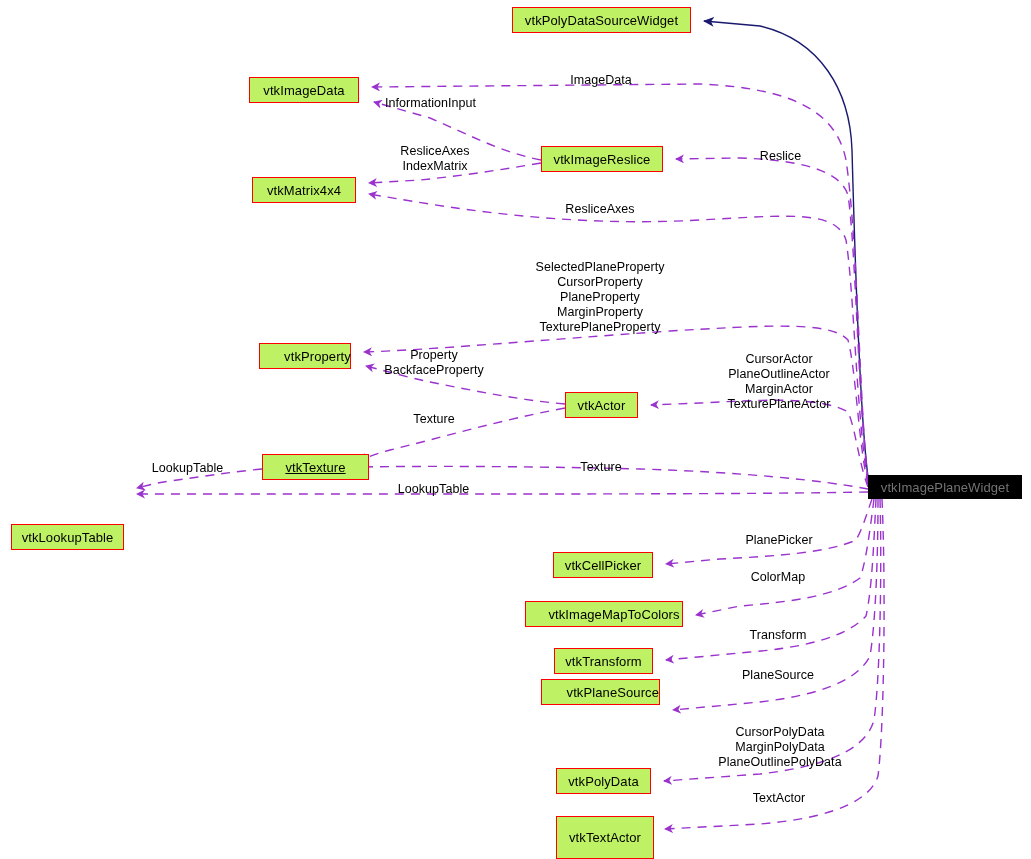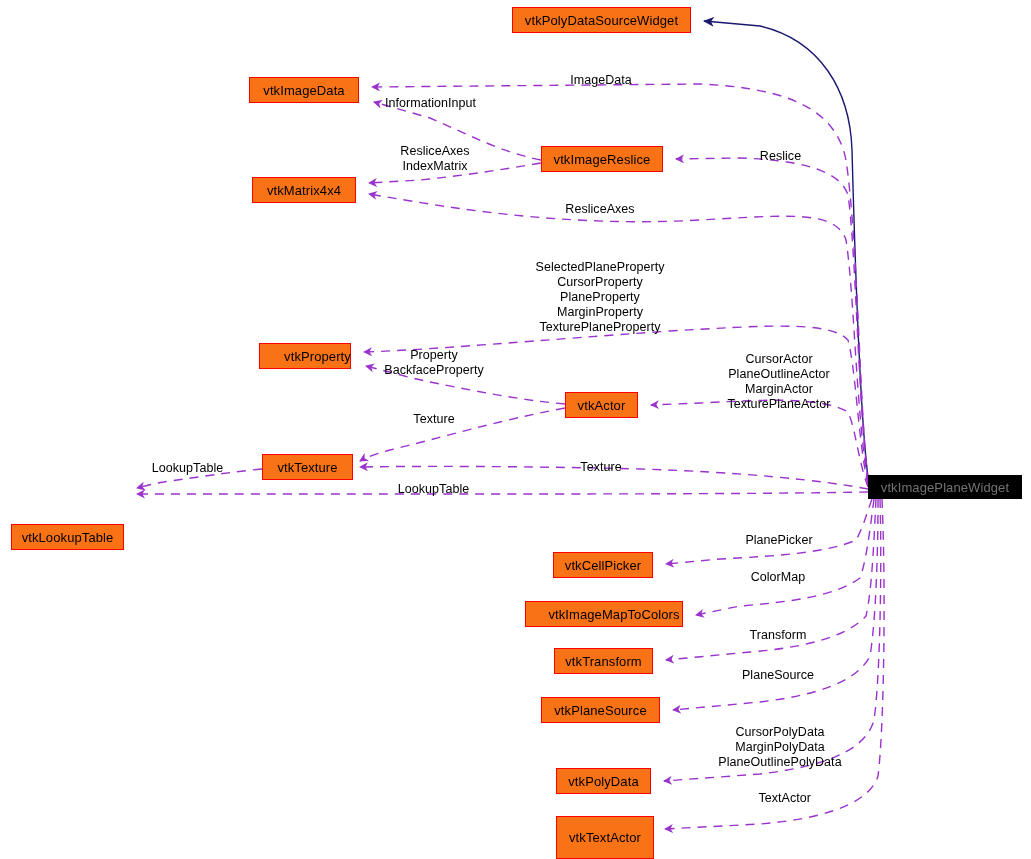--- a/index.html
+++ b/index.html
@@ -22,21 +22,21 @@
     position: absolute;
     left: 0;
     top: 0;
     width: 1031px;
     height: 859px;
     pointer-events: none;
   }
   .node {
     position: absolute;
     box-sizing: border-box;
-    background: #f97316;
+    background: #bef264;
     border: 1px solid #ff0000;
     color: #000000;
     font-size: 13px;
     line-height: 1;
     display: flex;
     align-items: center;
     justify-content: center;
     white-space: nowrap;
     letter-spacing: 0.1px;
   }
@@ -131,39 +131,39 @@
       </div>
       <div class="node" style="left: 252px; top: 177px; width: 104px; height: 26px;">
         <span>vtkMatrix4x4</span>
       </div>
       <div class="node" style="left: 259px; top: 343px; width: 92px; height: 26px; padding-left: 25px;">
         <span>vtkProperty</span>
       </div>
       <div class="node" style="left: 565px; top: 392px; width: 73px; height: 26px;">
         <span>vtkActor</span>
       </div>
-      <div class="node" style="left: 262px; top: 454px; width: 91px; height: 26px;">
+      <div class="node" style="left: 262px; top: 454px; width: 107px; height: 26px; text-decoration: underline;">
         <span>vtkTexture</span>
       </div>
       <div class="node" style="left: 11px; top: 481px; width: 113px; height: 26px; margin-top: 43px;">
         <span>vtkLookupTable</span>
       </div>
       <div class="node root" style="left: 868px; top: 475px; width: 154px; height: 24px;">
         <span>vtkImagePlaneWidget</span>
       </div>
       <div class="node" style="left: 553px; top: 552px; width: 100px; height: 26px;">
         <span>vtkCellPicker</span>
       </div>
       <div class="node" style="left: 525px; top: 601px; width: 158px; height: 26px; padding-left: 20px;">
         <span>vtkImageMapToColors</span>
       </div>
       <div class="node" style="left: 554px; top: 648px; width: 99px; height: 26px;">
         <span>vtkTransform</span>
       </div>
-      <div class="node" style="left: 541px; top: 697px; width: 119px; height: 26px;">
+      <div class="node" style="left: 541px; top: 679px; width: 119px; height: 26px; justify-content: flex-end;">
         <span>vtkPlaneSource</span>
       </div>
       <div class="node" style="left: 556px; top: 768px; width: 95px; height: 26px;">
         <span>vtkPolyData</span>
       </div>
       <div class="node" style="left: 556px; top: 816px; width: 98px; height: 43px;">
         <span>vtkTextActor</span>
       </div>
     </div>
   <div id="labels">
@@ -177,16 +177,16 @@
       <div class="edge-label multi" style="left: 714px; top: 352px; width: 130px; text-align: center;">CursorActor<br>PlaneOutlineActor<br>MarginActor<br>TexturePlaneActor</div>
       <div class="edge-label" style="left: 409px; top: 412px; width: 50px; text-align: center;">Texture</div>
       <div class="edge-label" style="left: 146px; top: 461px; width: 83px; text-align: center;">LookupTable</div>
       <div class="edge-label" style="left: 576px; top: 460px; width: 50px; text-align: center;">Texture</div>
       <div class="edge-label" style="left: 392px; top: 482px; width: 83px; text-align: center;">LookupTable</div>
       <div class="edge-label" style="left: 739px; top: 533px; width: 80px; text-align: center;">PlanePicker</div>
       <div class="edge-label" style="left: 745px; top: 570px; width: 66px; text-align: center;">ColorMap</div>
       <div class="edge-label" style="left: 743px; top: 628px; width: 70px; text-align: center;">Transform</div>
       <div class="edge-label" style="left: 735px; top: 668px; width: 86px; text-align: center;">PlaneSource</div>
       <div class="edge-label multi" style="left: 712px; top: 725px; width: 136px; text-align: center;">CursorPolyData<br>MarginPolyData<br>PlaneOutlinePolyData</div>
-      <div class="edge-label" style="left: 747px; top: 791px; width: 64px; text-align: right;">TextActor</div>
+      <div class="edge-label" style="left: 747px; top: 791px; width: 64px; text-align: center;">TextActor</div>
     </div>
 
 </div>
 
 </body></html>

